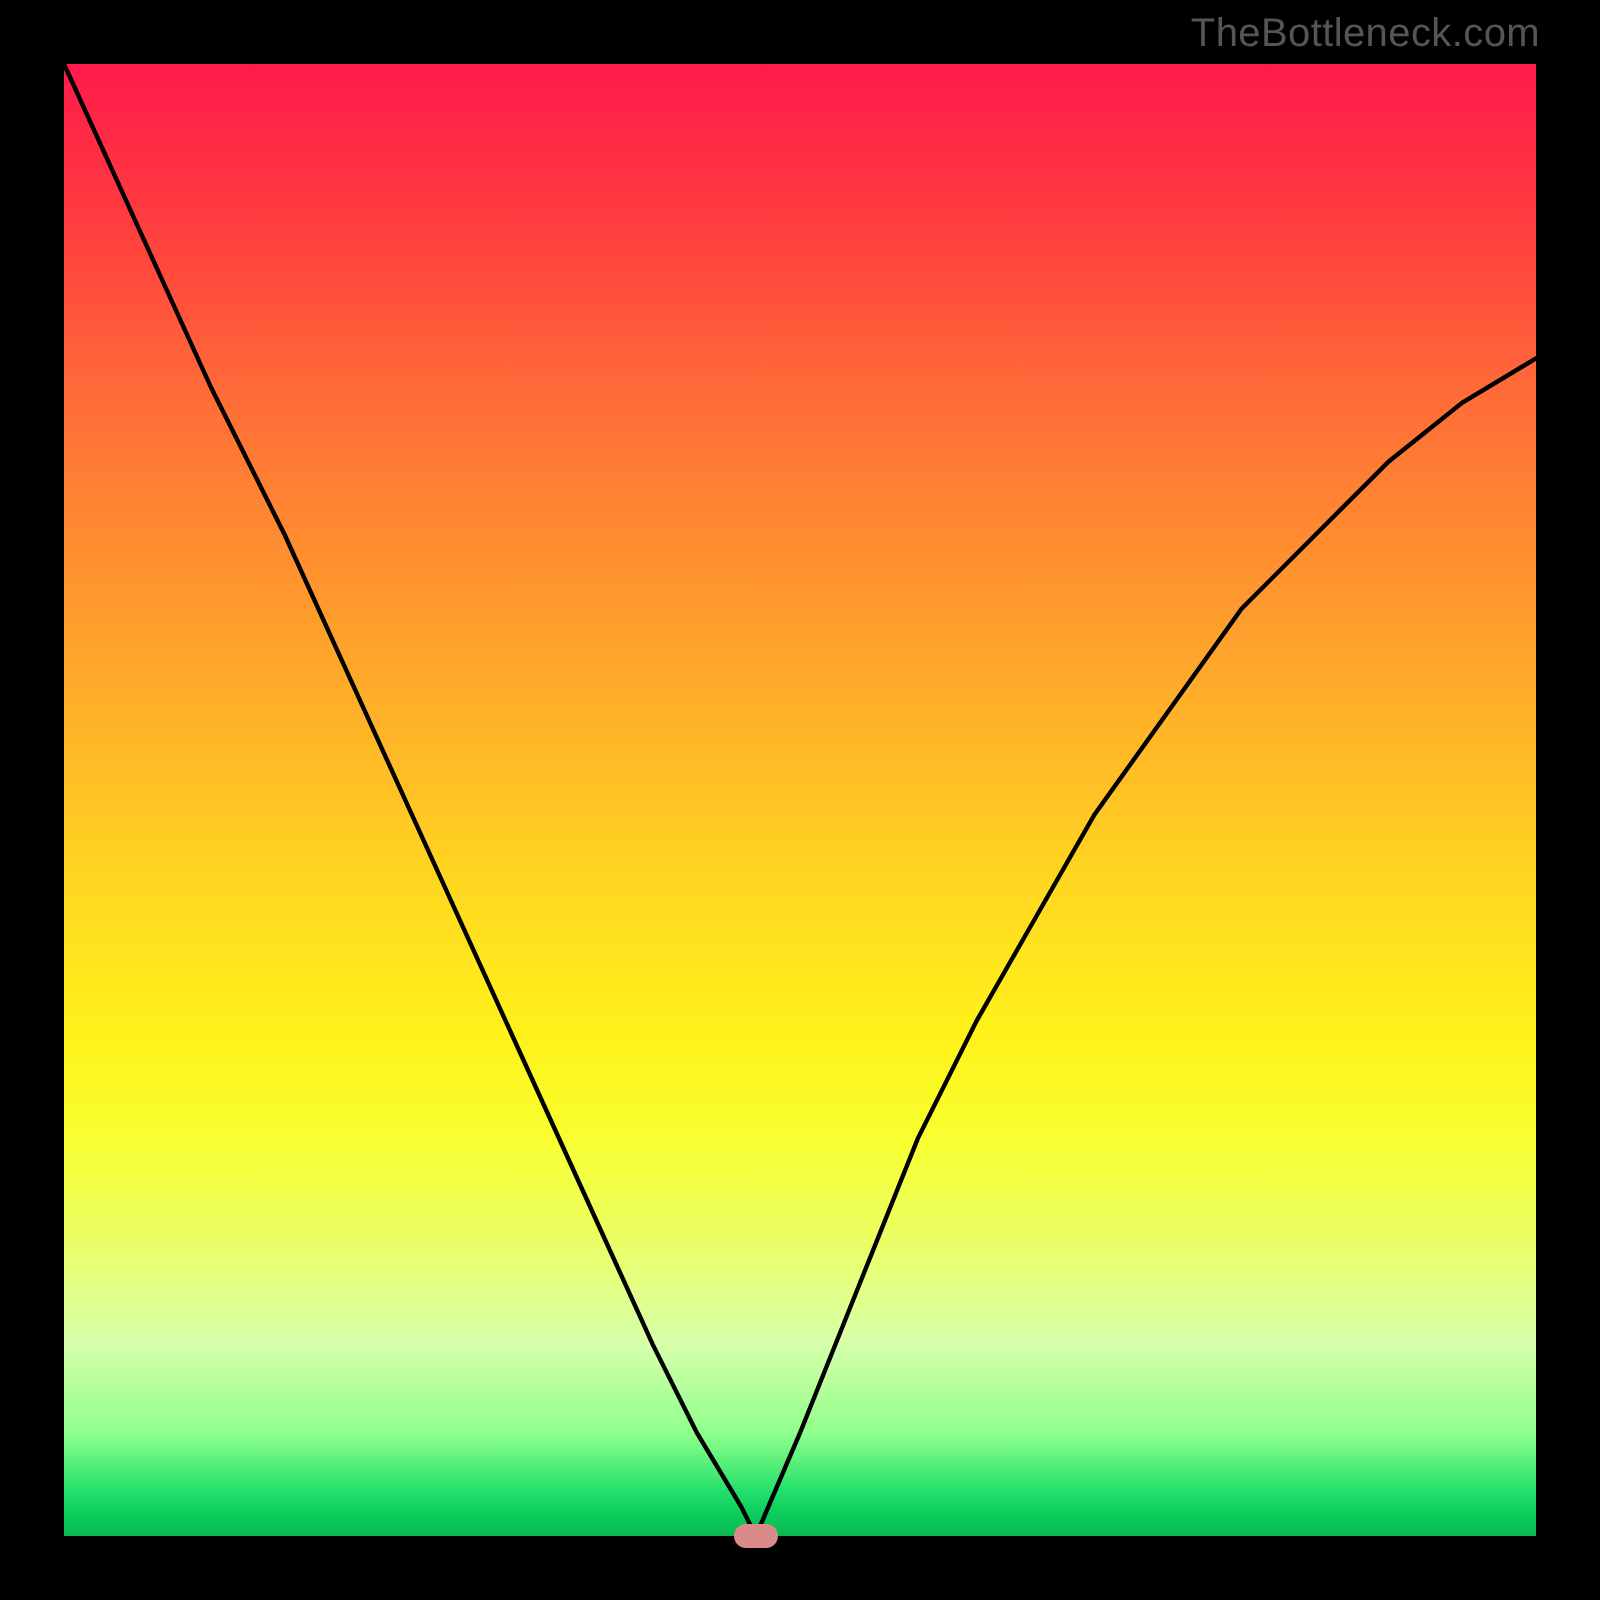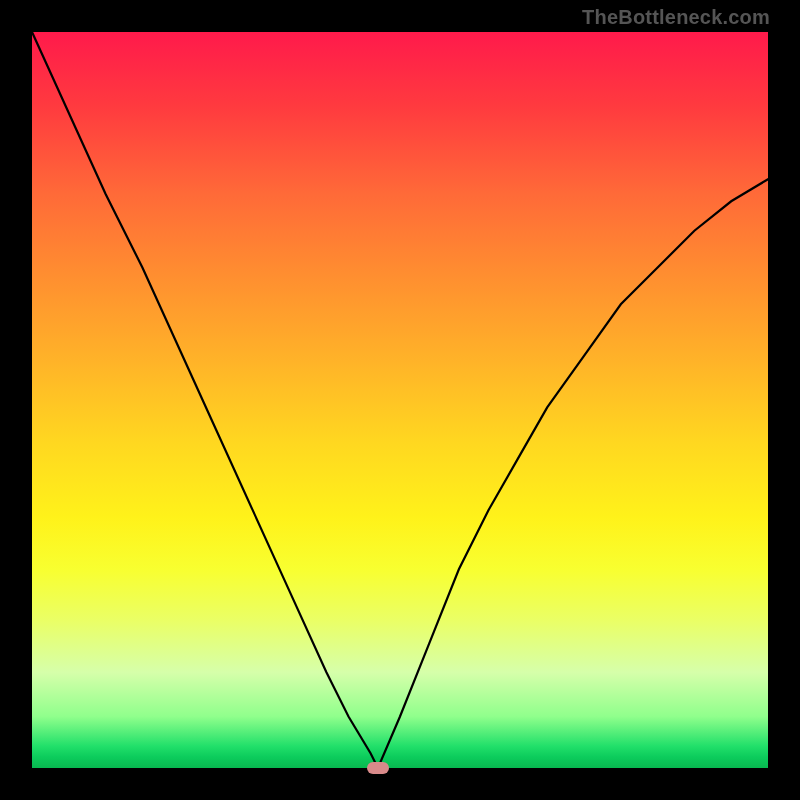--- a/index.html
+++ b/index.html
@@ -39,21 +39,21 @@
       #0ccc5c 98.5%,
       #08b850 100%
     );
   }
   .watermark {
     position: absolute;
     top: 6px;
     right: 30px;
     color: #555;
     font-size: 20px;
-    font-weight: 700;
+    font-weight: 400;
     letter-spacing: 0.2px;
     user-select: none;
   }
   svg.curve {
     position: absolute;
     left: 0;
     top: 0;
     width: 736px;
     height: 736px;
     overflow: visible;

